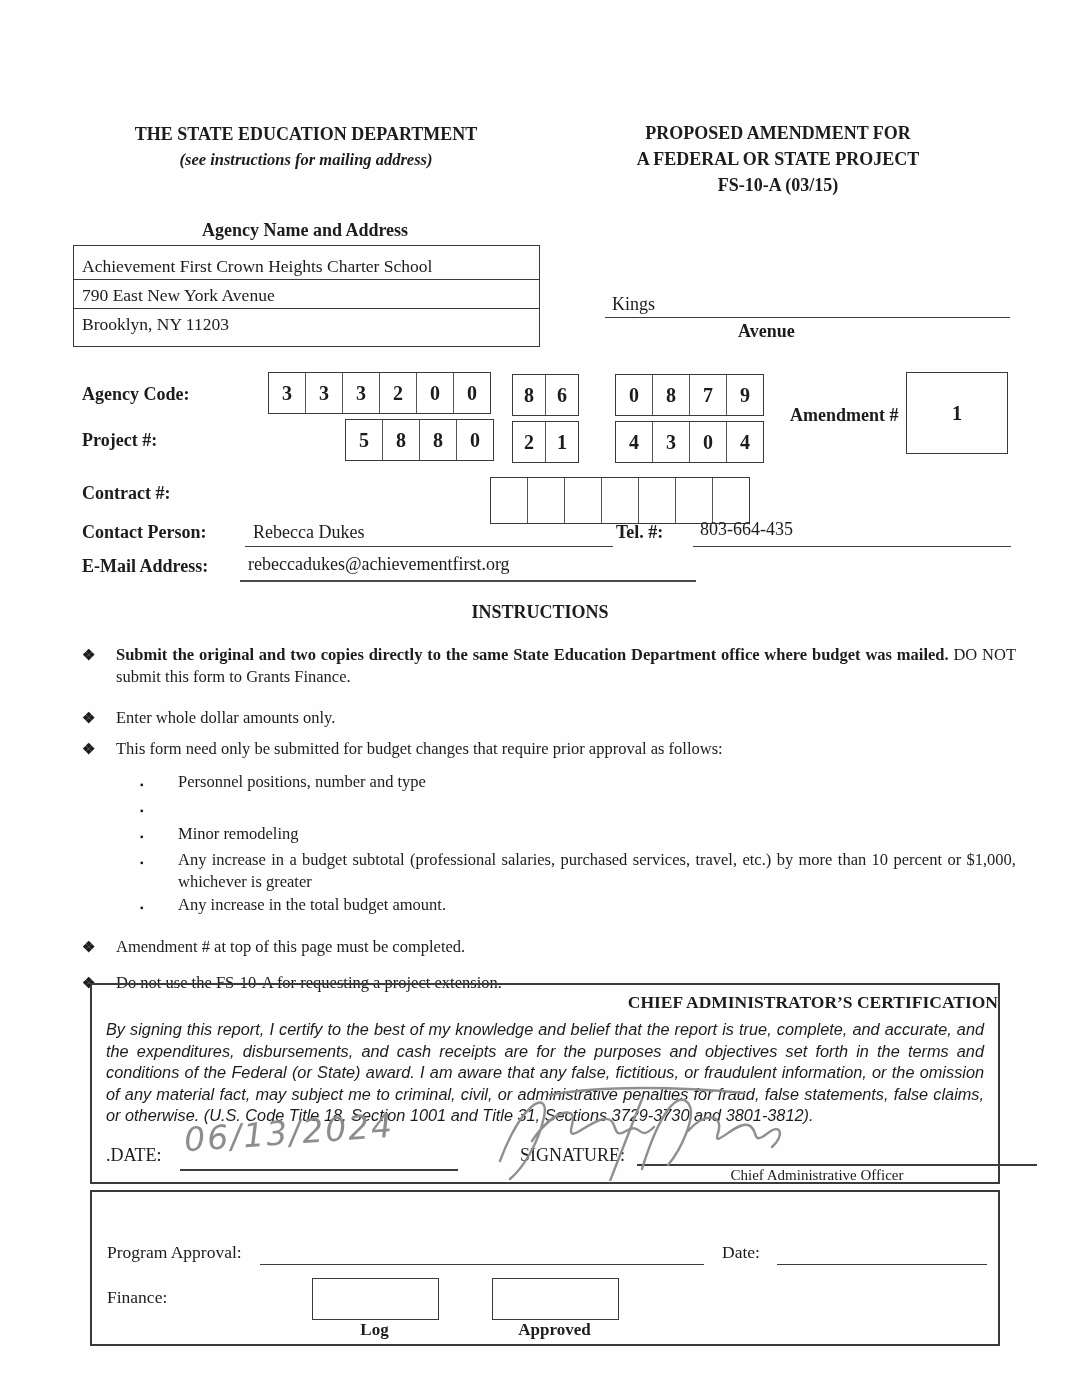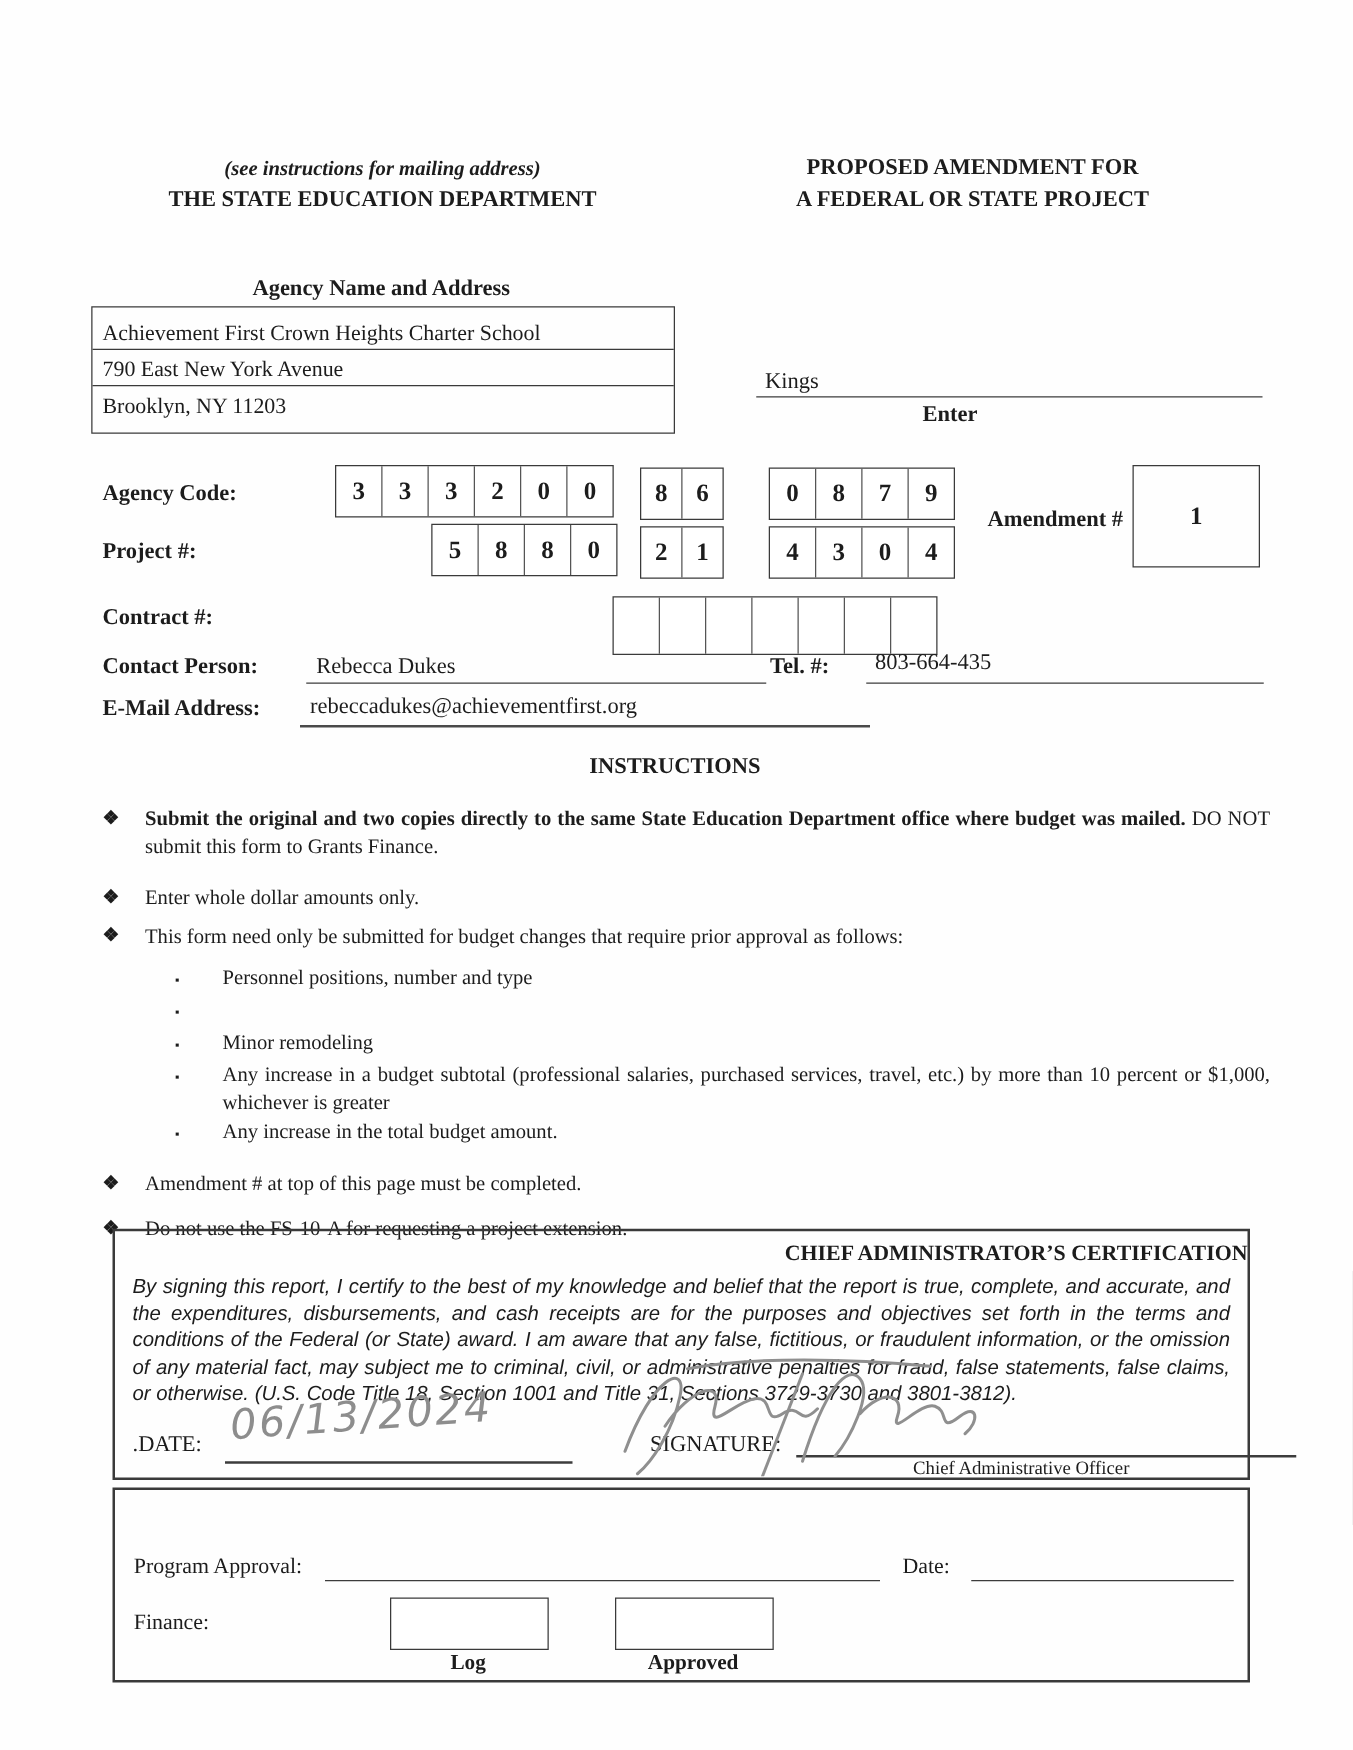--- a/index.html
+++ b/index.html
@@ -60,38 +60,39 @@
   .dline{position:absolute;border-bottom:1.6px solid #3c3c3c;}
   .chkbox{position:absolute;border:1.8px solid #3a3a3a;width:125px;height:40px;background:#fff;}
   .chklbl{position:absolute;font-size:17px;font-weight:bold;text-align:center;width:125px;}
 </style>
 </head>
 <body>
 
 <div class="page">
 
   <div class="abs ctr hl" style="left:110px;top:122px;width:392px;">
+    <div class="b" style="font-size:18px;">THE STATE EDUCATION DEPARTMENT</div>
     <div class="b" style="font-style:italic;font-size:16.5px;">(see instructions for mailing address)</div>
-    <div class="b" style="font-size:18px;">THE STATE EDUCATION DEPARTMENT</div>
   </div>
   <div class="abs ctr hr" style="left:588px;top:120px;width:380px;">
     <div>PROPOSED AMENDMENT FOR</div>
     <div>A FEDERAL OR STATE PROJECT</div>
+    <div>FS-10-A  (03/15)</div>
   </div>
 
   <div class="abs b ctr" style="left:130px;top:220px;width:350px;font-size:18px;">Agency Name and Address</div>
   <div class="abs agency-box">
     <div class="agency-row sep" style="padding-top:10px;">Achievement First Crown Heights Charter School</div>
     <div class="agency-row sep">790 East New York Avenue</div>
     <div class="agency-row">Brooklyn, NY 11203</div>
   </div>
 
   <div class="abs val" style="left:612px;top:294px;">Kings</div>
   <div class="abs" style="left:605px;top:317px;width:405px;border-bottom:1.6px solid #3c3c3c;"></div>
-  <div class="abs b" style="left:738px;top:321px;font-size:18px;">Enter</div>
+  <div class="abs b" style="left:738px;top:321px;font-size:18px;">Avenue</div>
 
   <div class="abs lbl" style="left:82px;top:384px;">Agency Code:</div>
   <div class="abs cellgroup" style="left:268px;top:372px;">
     <div class="cell">3</div>
     <div class="cell">3</div>
     <div class="cell">3</div>
     <div class="cell">2</div>
     <div class="cell">0</div>
     <div class="cell">0</div>
   </div>

